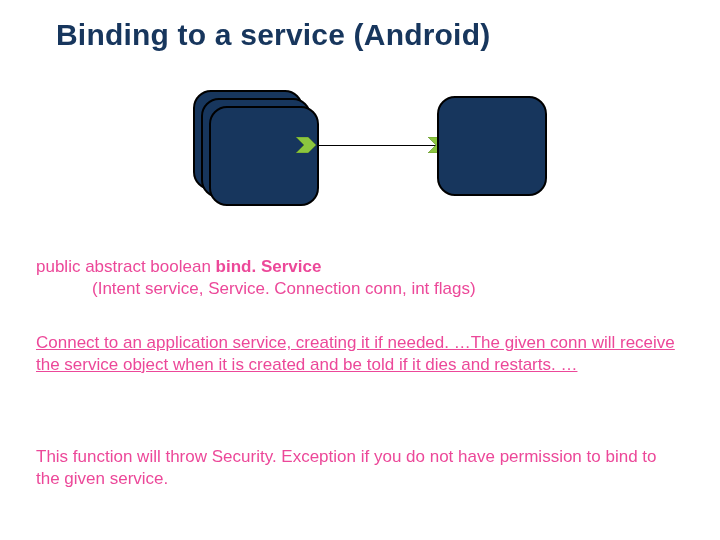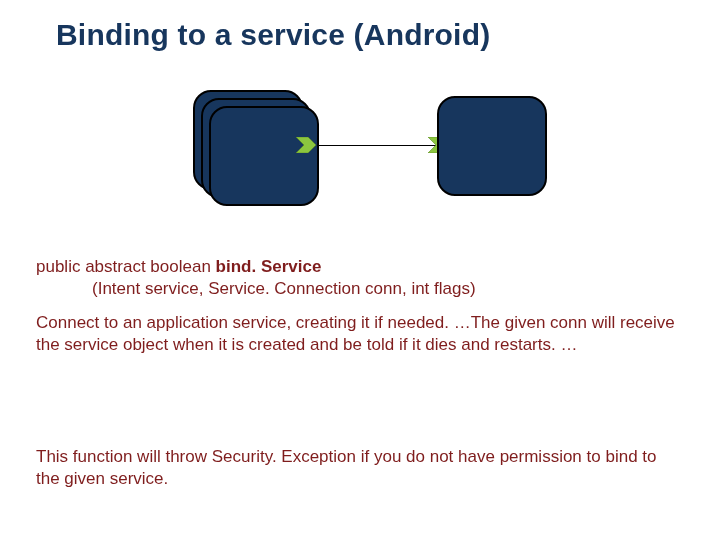--- a/index.html
+++ b/index.html
@@ -35,26 +35,26 @@
   }
   .chevron {
     position: absolute; width: 20px; height: 16px;
   }
   .chevron svg { display: block; }
   .chev-left  { left: 296px; top: 57px; }
   .chev-right { left: 428px; top: 57px; }
 
   .body-text {
     position: absolute; left: 36px; width: 648px;
-    font-size: 17px; line-height: 1.28; color: #7f1d1d;
+    font-size: 17px; line-height: 1.28; color: #ec4899;
   }
   .sig { top: 256px; }
   .sig .bold { font-weight: bold; }
   .sig .indent { padding-left: 56px; display: block; }
-  .para1 { top: 312px; }
+  .para1 { top: 332px; text-decoration: underline; }
   .para2 { top: 402px; margin-top: 44px; }
 </style>
 </head>
 <body>
 
 <div class="slide">
 
   <div class="title">Binding to a service (Android)</div>
 
   <div class="diagram">

